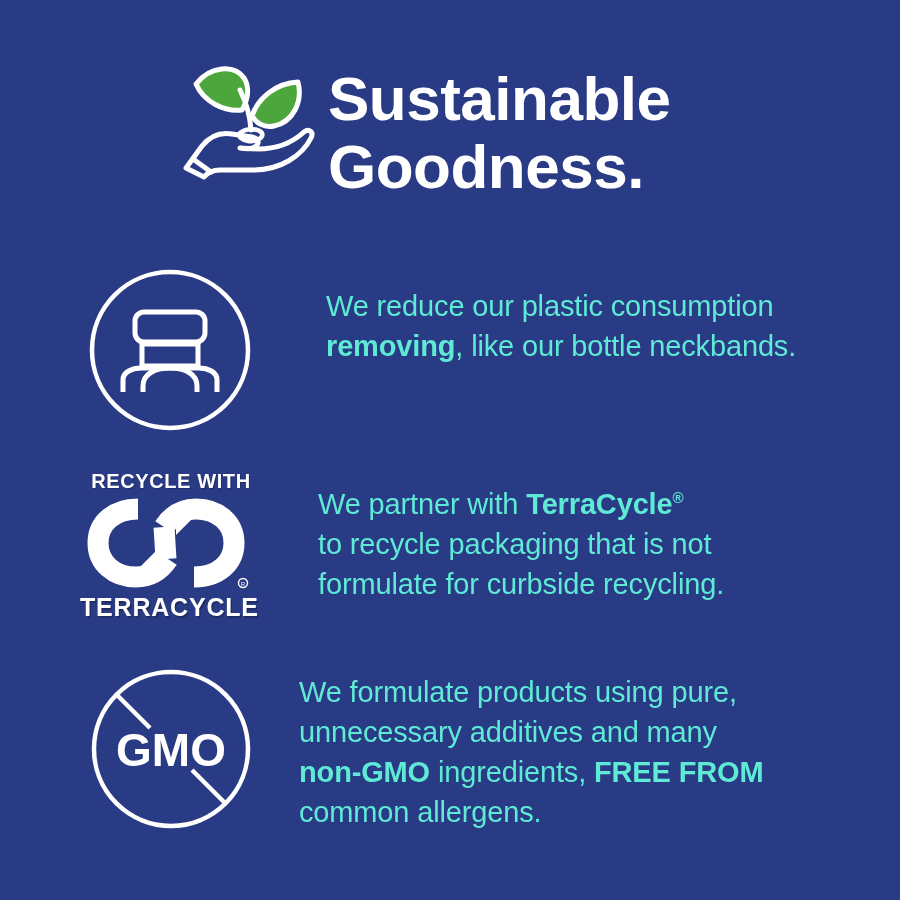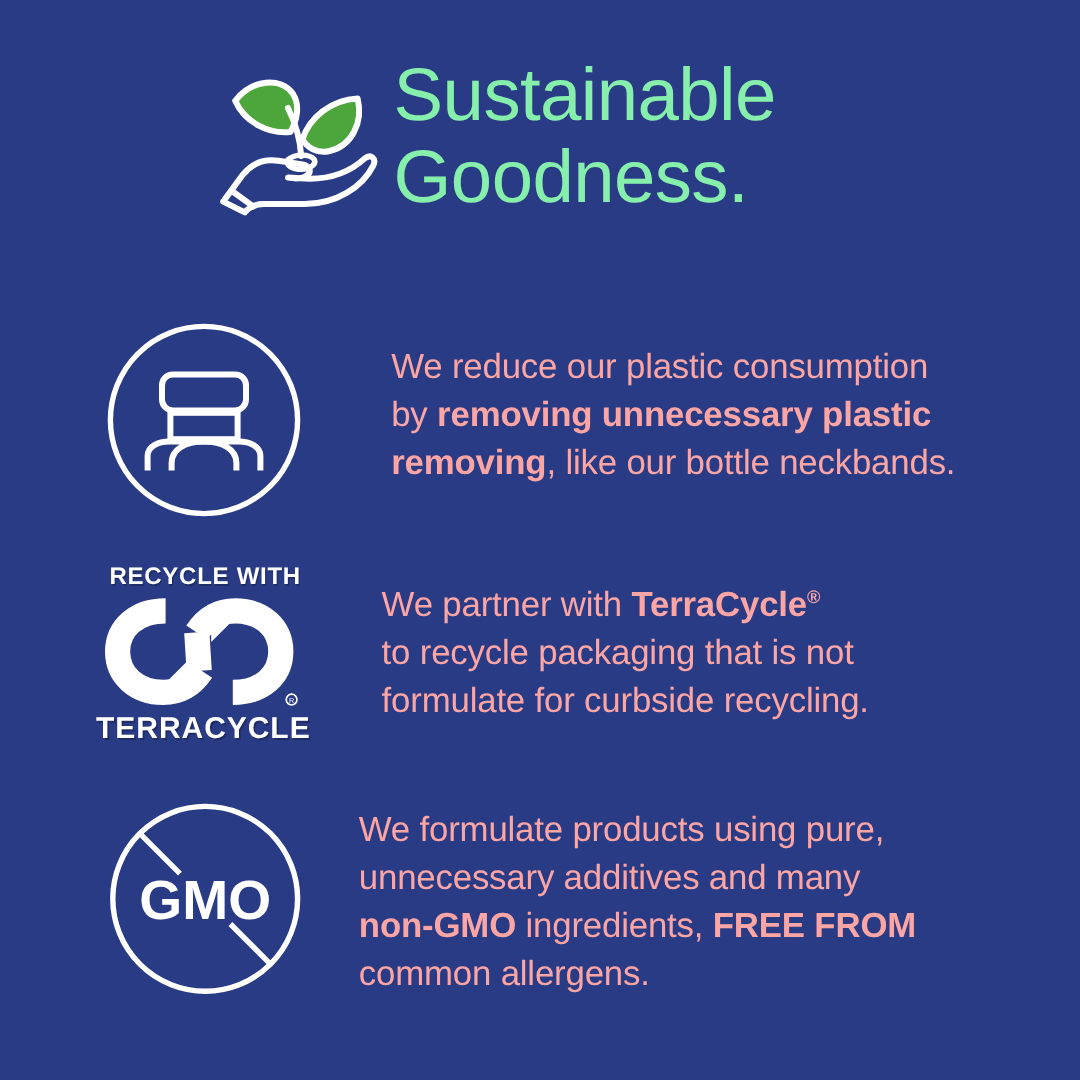--- a/index.html
+++ b/index.html
@@ -36,44 +36,45 @@
   .header-logo {
     width: 135px;
     height: 130px;
     flex: 0 0 135px;
     margin-top: 4px;
   }
   .header-logo svg { display: block; width: 135px; height: 130px; }
 
   .headline {
     margin-left: 13px;
-    color: #86efac;
-    font-family: "Liberation Sans", sans-serif;
-    font-weight: 400;
+    color: #ffffff;
+    font-family: "Liberation Sans", sans-serif;
+    font-weight: 700;
     font-size: 62px;
     line-height: 68px;
     letter-spacing: -0.5px;
     white-space: nowrap;
+    margin-top: 19px;
   }
   .headline-line { display: block; }
 
   
   .row {
     position: absolute;
     display: flex;
     align-items: flex-start;
   }
   .row-icon {
     flex: 0 0 auto;
     display: flex;
     align-items: center;
     justify-content: center;
   }
   .row-text {
-    color: #fca5a5;
+    color: #5eead4;
     font-family: "Liberation Sans", sans-serif;
     font-weight: 400;
     font-size: 29px;
     line-height: 40px;
     letter-spacing: -0.15px;
   }
   .row-text b { font-weight: 700; }
   .row-text sup {
     font-size: 0.52em;
     vertical-align: super;
@@ -176,21 +177,20 @@
         <rect x="54" y="76" width="56" height="22" fill="none" stroke="#FFFFFF" stroke-width="5"></rect>
 
         <path d="M35 124 L 35 112 C 35 104, 44 100, 53 100 L 111 100 C 120 100, 129 104, 129 112 L 129 124" fill="none" stroke="#FFFFFF" stroke-width="5" stroke-linejoin="round"></path>
 
         <path d="M55 124 L 55 118 C 55 106, 67 100, 82 100 C 97 100, 109 106, 109 118 L 109 124" fill="none" stroke="#FFFFFF" stroke-width="5" stroke-linejoin="round"></path>
       </svg>
     </div>
 
     <div class="row-text">
       <span class="tline">We reduce our plastic consumption</span>
-      <span class="tline"><span>by </span><b>removing unnecessary plastic</b></span>
       <span class="tline"><b>removing</b><span>, like our bottle neckbands.</span></span>
     </div>
   </div>
 
   <div class="row" id="row-terracycle">
     <div class="row-icon">
       <div class="tc-logo">
         <div class="tc-top">RECYCLE WITH</div>
         <div class="tc-mark">
           <svg viewBox="0 0 172 96" xmlns="http://www.w3.org/2000/svg">

